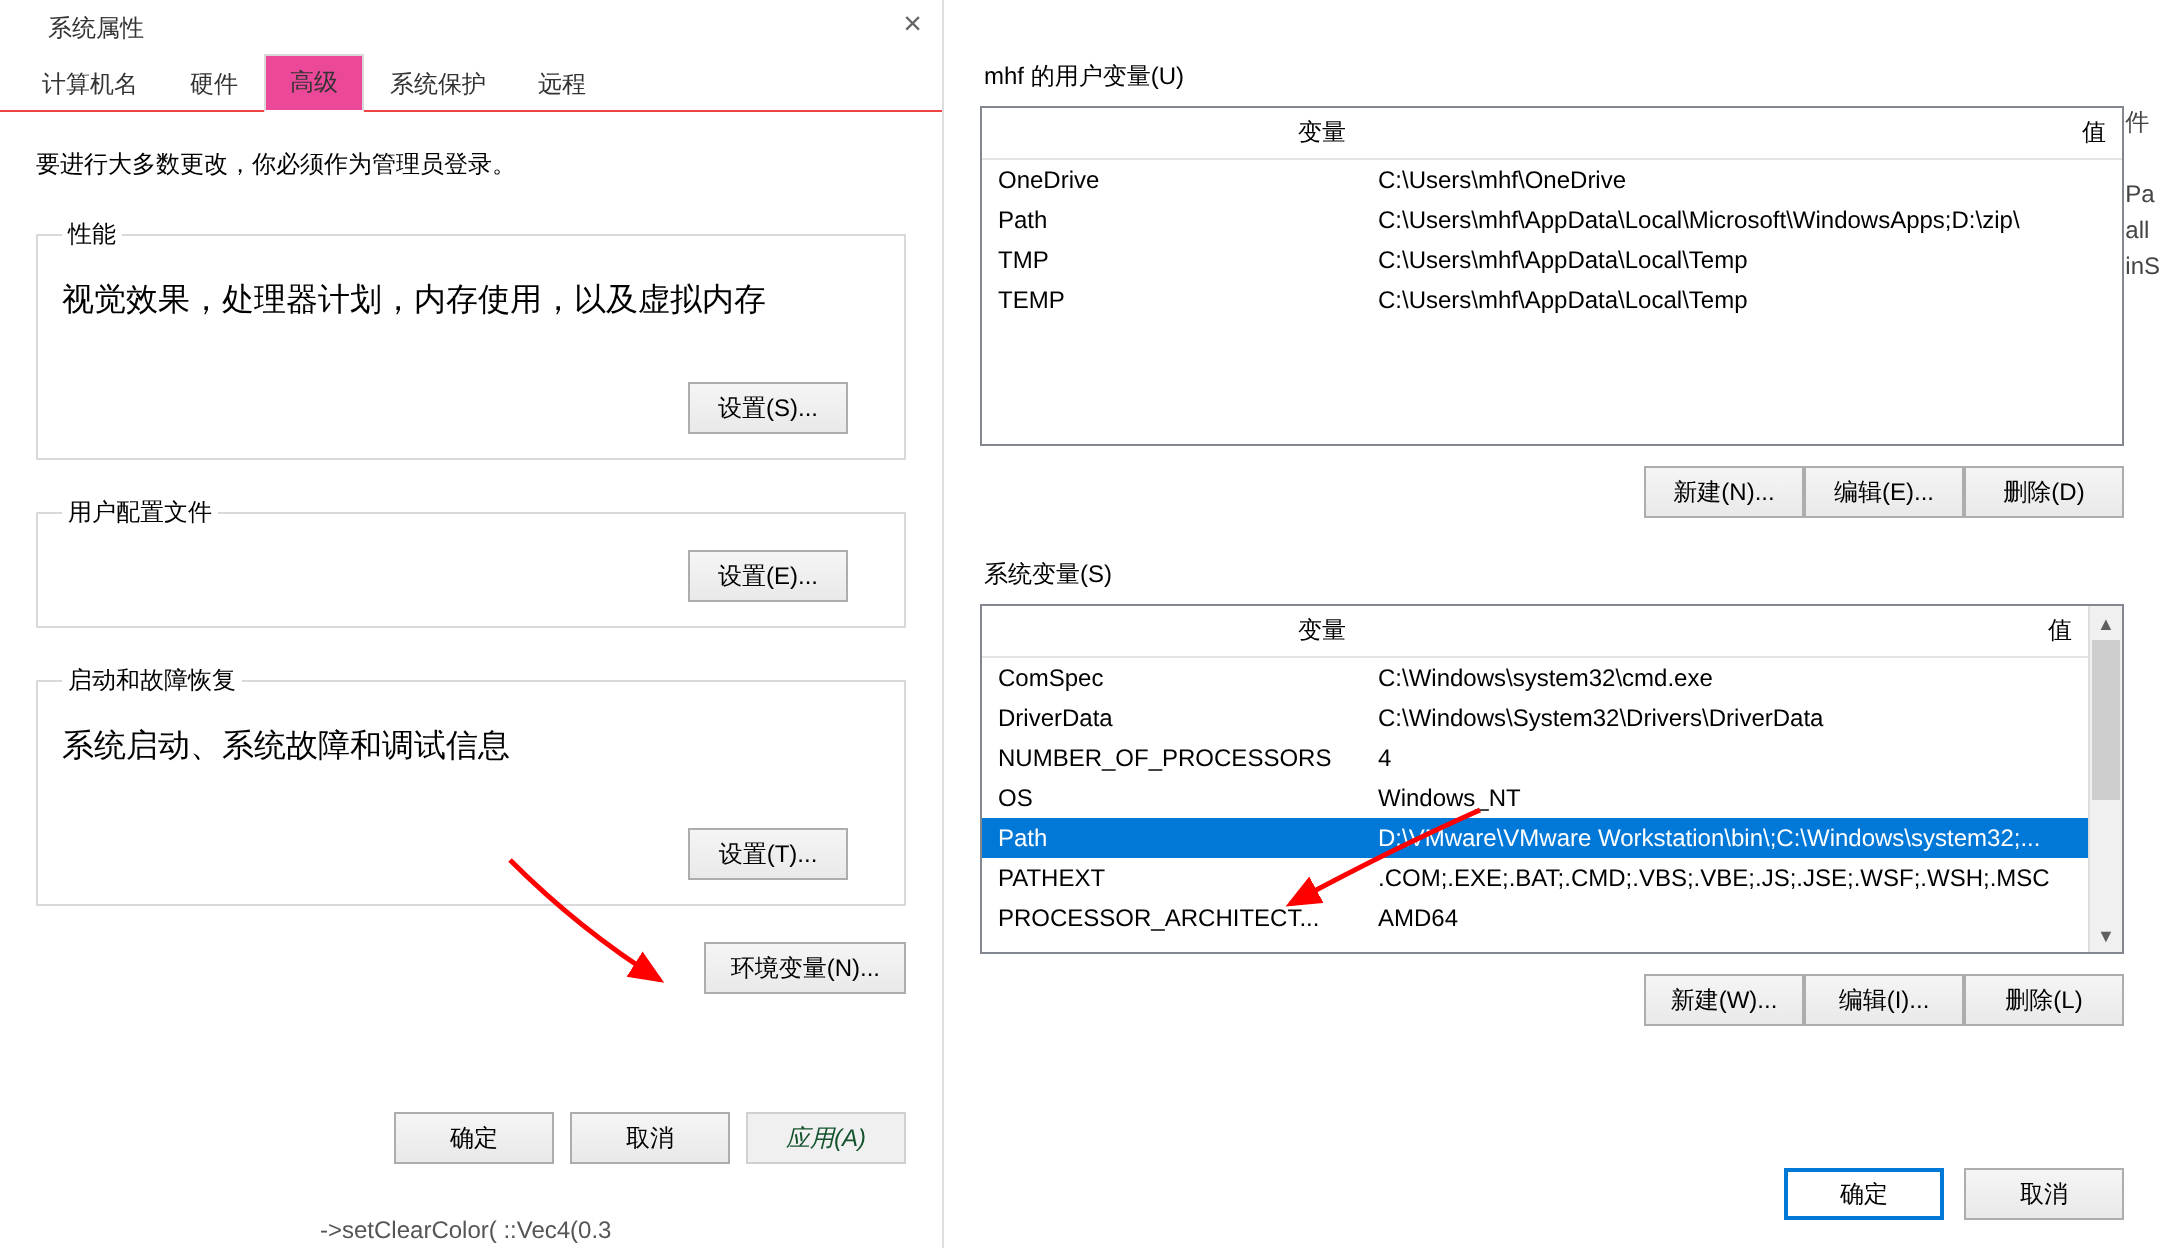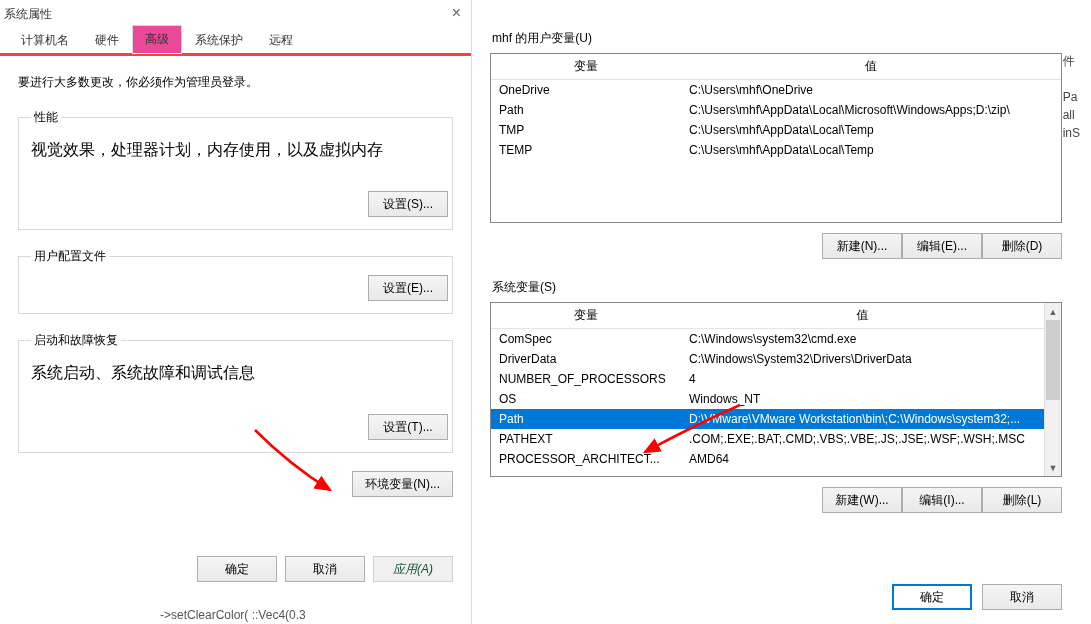--- a/index.html
+++ b/index.html
@@ -19,35 +19,35 @@
       top: 0;
       width: 472px;
       height: 624px;
       background: #fff;
       border-right: 1px solid #ddd;
     }
     .title-bar {
       height: 28px;
       display: flex;
       align-items: center;
-      padding: 0 4px;
+      padding: 0 24px;
       font-size: 12px;
       color: #333;
       position: relative;
     }
     .title-bar .close-x {
       position: absolute;
       right: 10px;
       top: 4px;
       font-size: 16px;
       color: #666;
     }
     .tab-strip {
       display: flex;
-      border-bottom: 3px solid #ef4444;
+      border-bottom: 1px solid #ef4444;
       padding: 0 8px;
       height: 28px;
       align-items: flex-end;
     }
     .tab {
       padding: 5px 12px;
       border: 1px solid transparent;
       border-bottom: none;
       font-size: 12px;
       color: #333;
@@ -62,21 +62,21 @@
       background: #ec4899;
       margin-top: 43px;
     }
     .tab-content {
       padding: 18px 18px 10px 18px;
     }
     .instruction { margin-bottom: 18px; font-size: 12px; }
     fieldset {
       border: 1px solid #d9d9d9;
       margin-bottom: 18px;
-      padding: 10px 4px 12px 12px;
+      padding: 10px 28px 12px 12px;
     }
     legend { font-size: 12px; padding: 0 3px; }
     .fs-desc { font-size: 16px; margin: 4px 0 30px 0; }
     .btn-row { display: flex; justify-content: flex-end; }
     .win-btn {
       min-width: 80px;
       height: 26px;
       background: linear-gradient(#f5f5f5,#e9e9e9);
       border: 1px solid #adadad;
       font-size: 12px;
@@ -120,21 +120,21 @@
     .table-box {
       margin: 0 18px 10px 18px;
       border: 1px solid #828790;
       background: #fff;
       position: relative;
     }
     .table-box.user { height: 170px; }
     .table-box.sys { height: 175px; }
     .var-table { width: 100%; border-collapse: collapse; font-size: 12px; }
     .var-table th {
-      text-align: center;
+      text-align: right;
       font-weight: normal;
       padding: 4px 8px;
       background: #fff;
       border-bottom: 1px solid #e5e5e5;
     }
     .var-table td { padding: 3px 8px; white-space: nowrap; overflow: hidden; text-overflow: ellipsis; max-width: 350px; }
     .var-table col.c1 { width: 190px; }
     .var-table tr.sel td { background: #0078d7; color: #fff; }
     .btn-group {
       display: flex;

